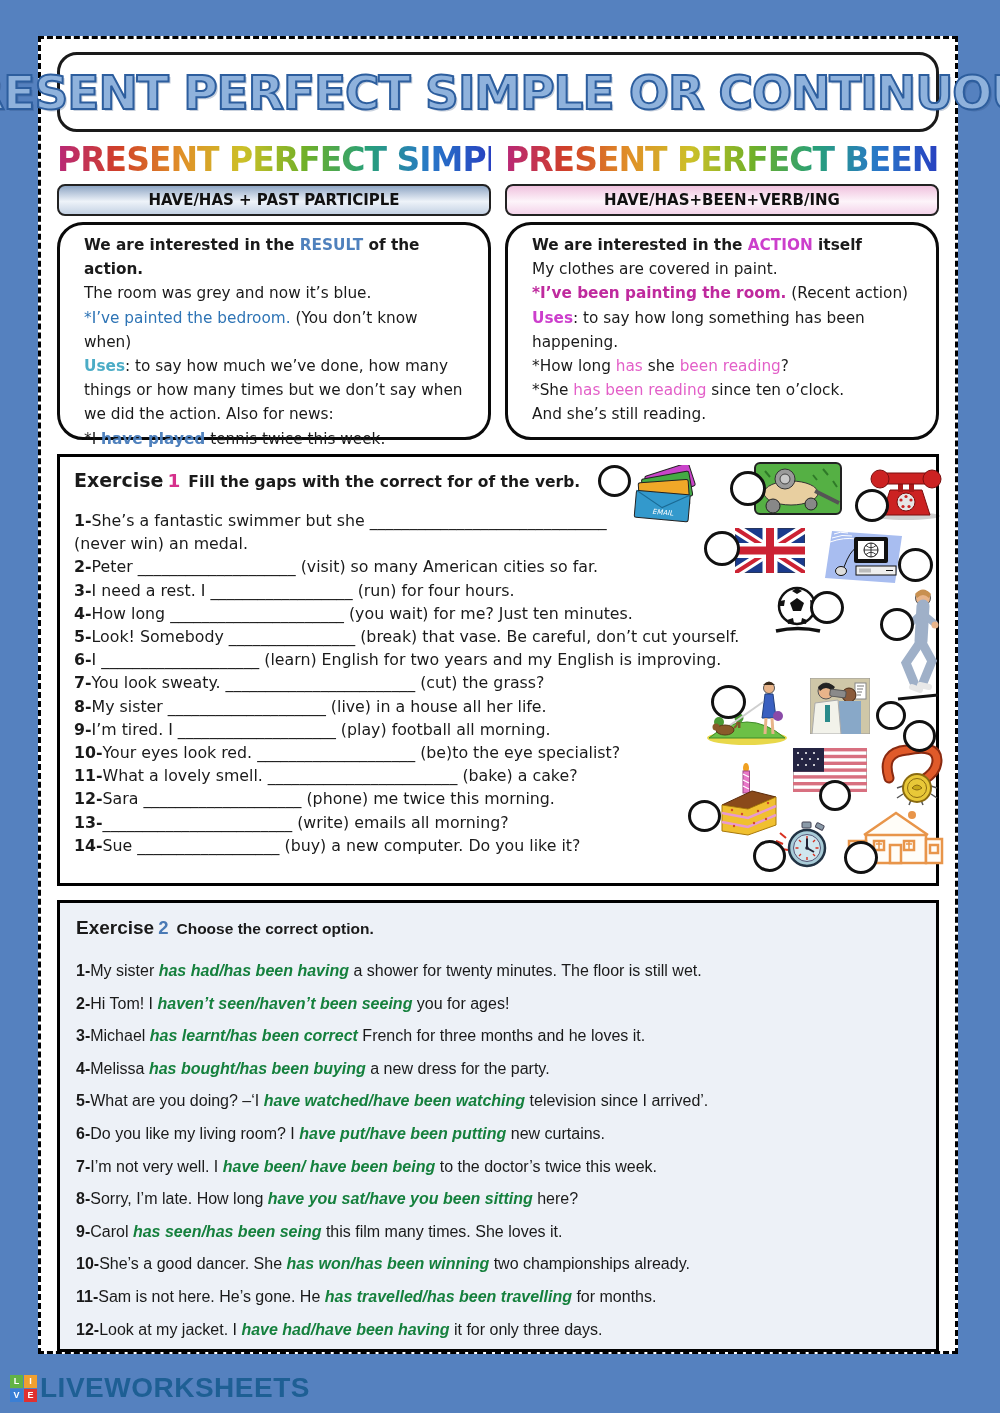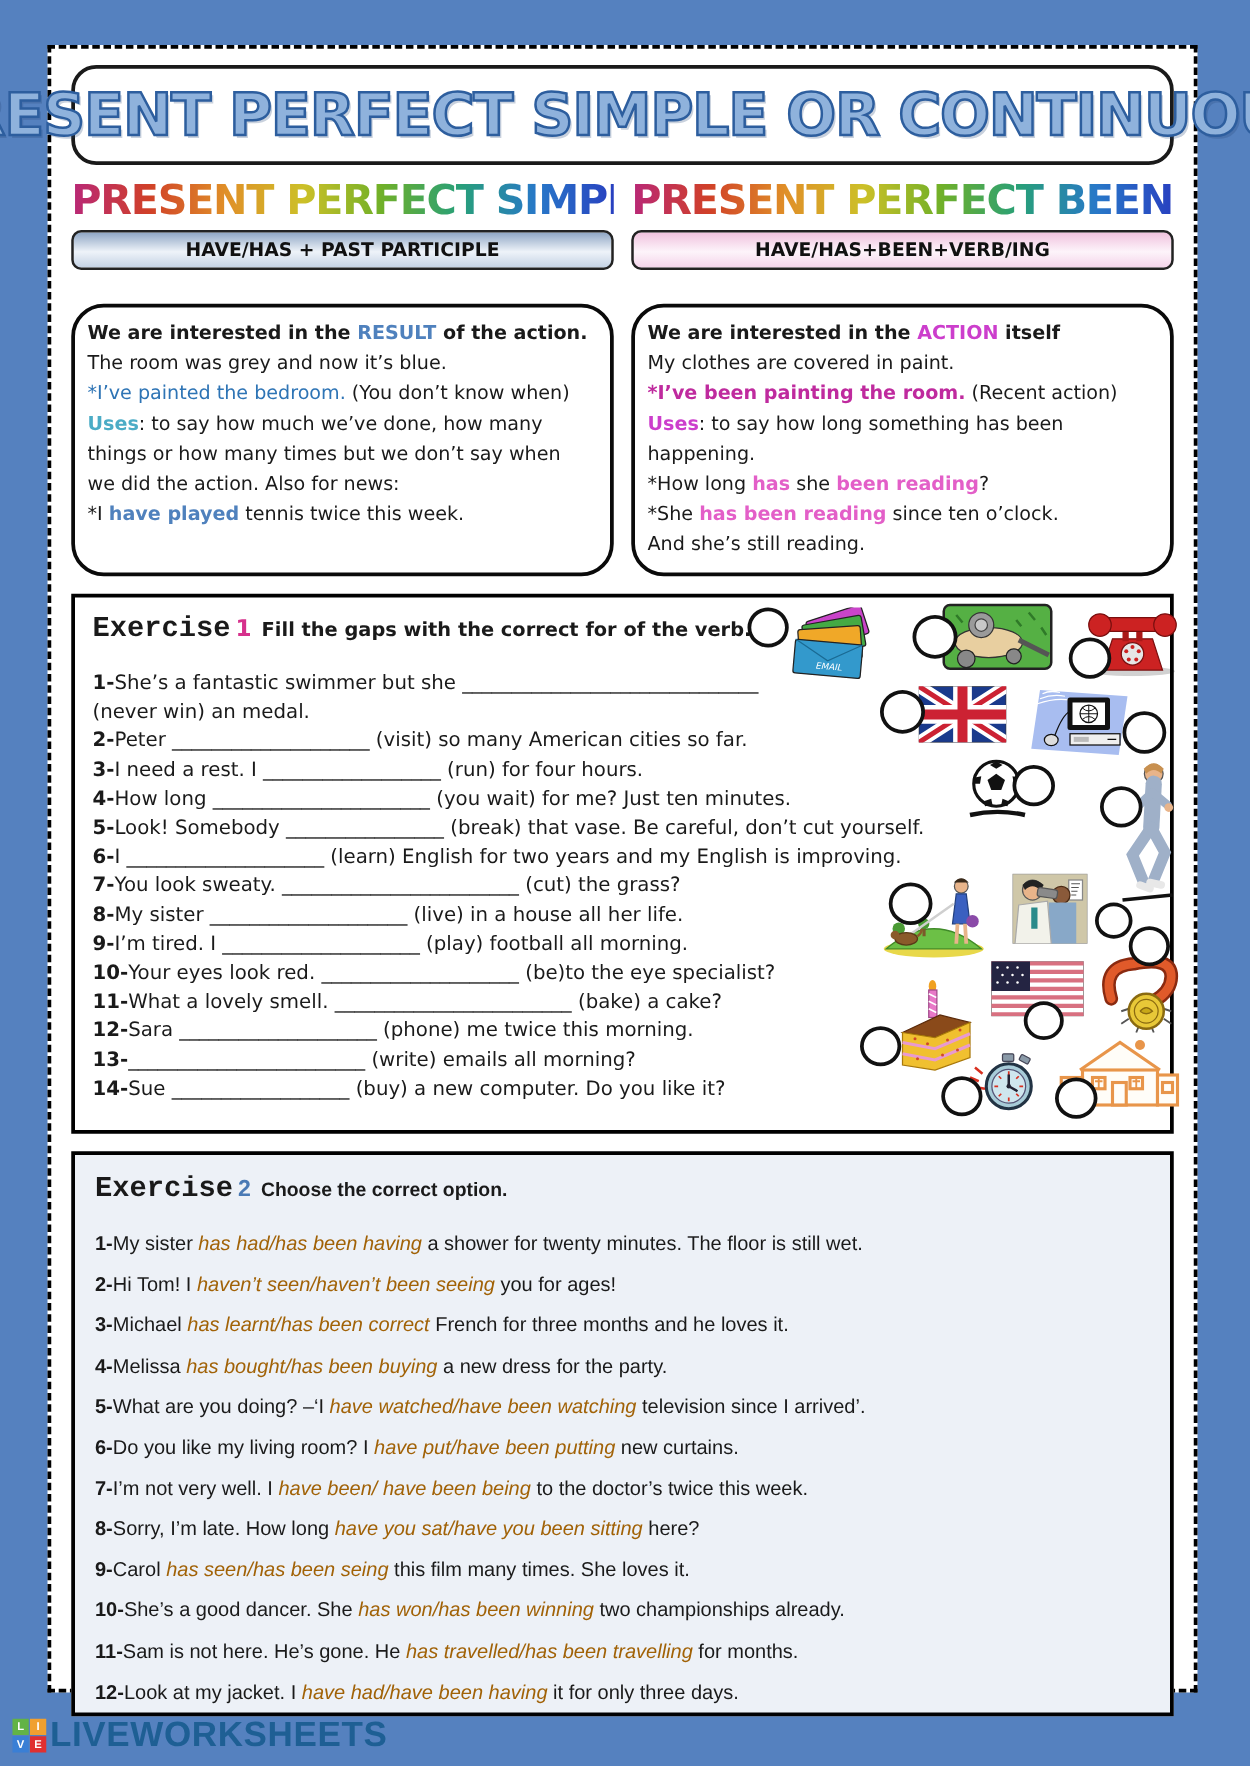--- a/index.html
+++ b/index.html
@@ -16,38 +16,38 @@
   
   .cols{display:flex;gap:14px;margin:4px 16px 0;}
   .col{flex:1;min-width:0;}
   .rainbow{font-size:33px;font-weight:800;text-align:center;white-space:nowrap;letter-spacing:-1px;
            background:linear-gradient(90deg,#b82878,#d04028,#e09028,#ccc028,#70b028,#28a078,#2878c8,#2840c0);
            -webkit-background-clip:text;background-clip:text;color:transparent;line-height:44px;}
   .formula{border:2px solid #222;border-radius:8px;margin-top:2px;padding:5px 0;text-align:center;
            font-weight:bold;font-size:15px;color:#111;}
   .formula.simple{background:linear-gradient(180deg,#8fa6c4,#eef3f9 55%,#c4d2e4);}
   .formula.cont{background:linear-gradient(180deg,#f0c2de,#fdf4fa 55%,#f4d4ea);}
-  .info{border:3px solid #0a0a0a;border-radius:26px;margin-top:27px;padding:8px 10px;height:196px;
+  .info{border:3px solid #0a0a0a;border-radius:26px;margin-top:6px;padding:8px 24px;height:196px;
         font-size:15.3px;line-height:24.2px;background:#fff;}
   
   .sg-b{font-weight:bold}
   .sg-bu{font-weight:bold;color:#4f81bd}
   .sg-db{font-weight:normal;color:#2e74b5}
   .sg-cy{font-weight:bold;color:#4bacc6}
   .sg-mg{font-weight:bold;color:#cc3ecc}
   .sg-dm{font-weight:bold;color:#bf2a9e}
-  .sg-pk{font-weight:bold;color:#e35fc8}
+  .sg-pk{font-weight:normal;color:#e35fc8}
   .sg-n{font-weight:bold}
-  .sg-o{font-weight:normal;font-style:italic;color:#a16207}
+  .sg-o{font-weight:bold;font-style:italic;color:#15803d}
   
   .ex{position:relative;margin:14px 16px 0;border:3px solid #000;background:#fff;overflow:visible;}
   .ex1{height:414px;padding:12px 0 0 14px;}
   .ex2{height:432px;padding:14px 0 0 16px;background:#edf1f7;font-family:"Liberation Sans",sans-serif;}
   .ex-head{font-size:18.5px;font-weight:bold;}
-  .ex-label{font-size:23px;font-family:Liberation Mono, monospace;}
+  .ex-label{font-size:19px;}
   .ex-num{margin:0 8px 0 4px;}
   .ex1 .ex-num{color:#d6318c;}
   .ex2 .ex-num{color:#4a7ab5;}
   .ex-instr{font-size:15.5px;}
   .ex1-lines{margin-top:18px;font-size:15.8px;line-height:23.2px;white-space:nowrap;position:relative;z-index:1;}
   .ex2-lines{margin-top:16px;font-size:16px;line-height:32.6px;white-space:nowrap;}
   
   .clip{position:absolute;z-index:0;}
   .match-circle{position:absolute;z-index:2;background:#fff;border:3px solid #111;border-radius:50%;}
   

